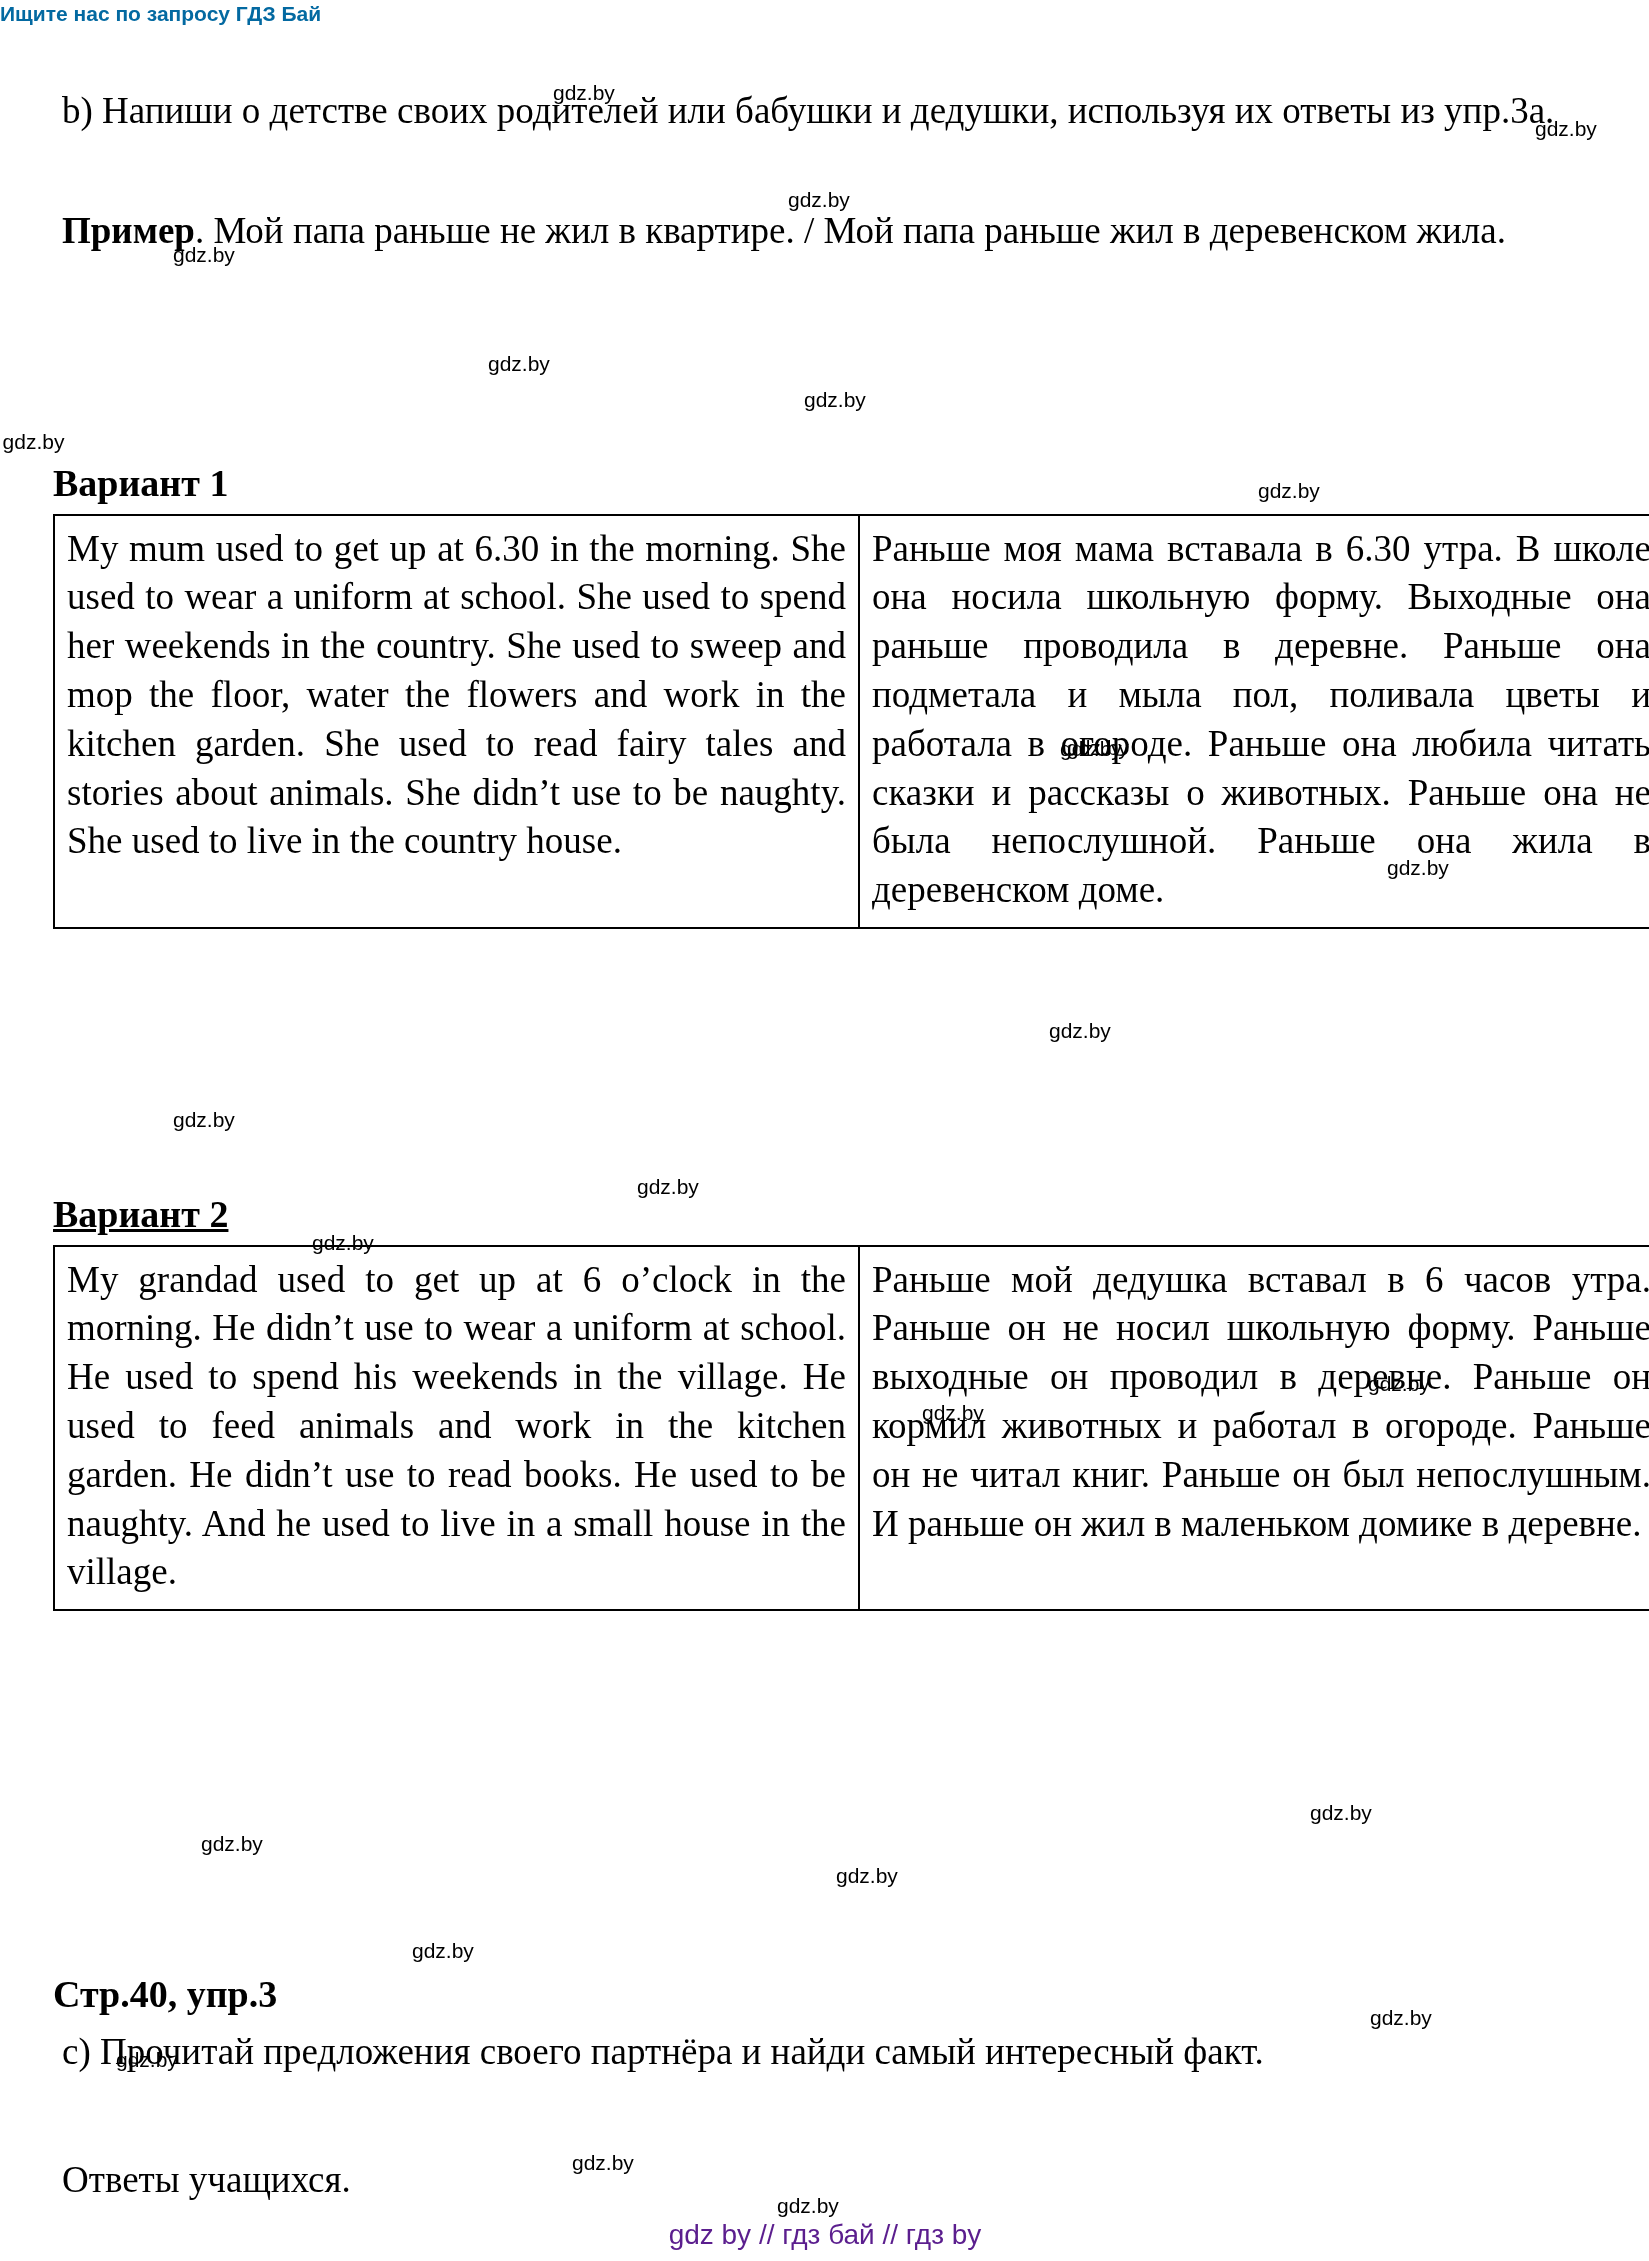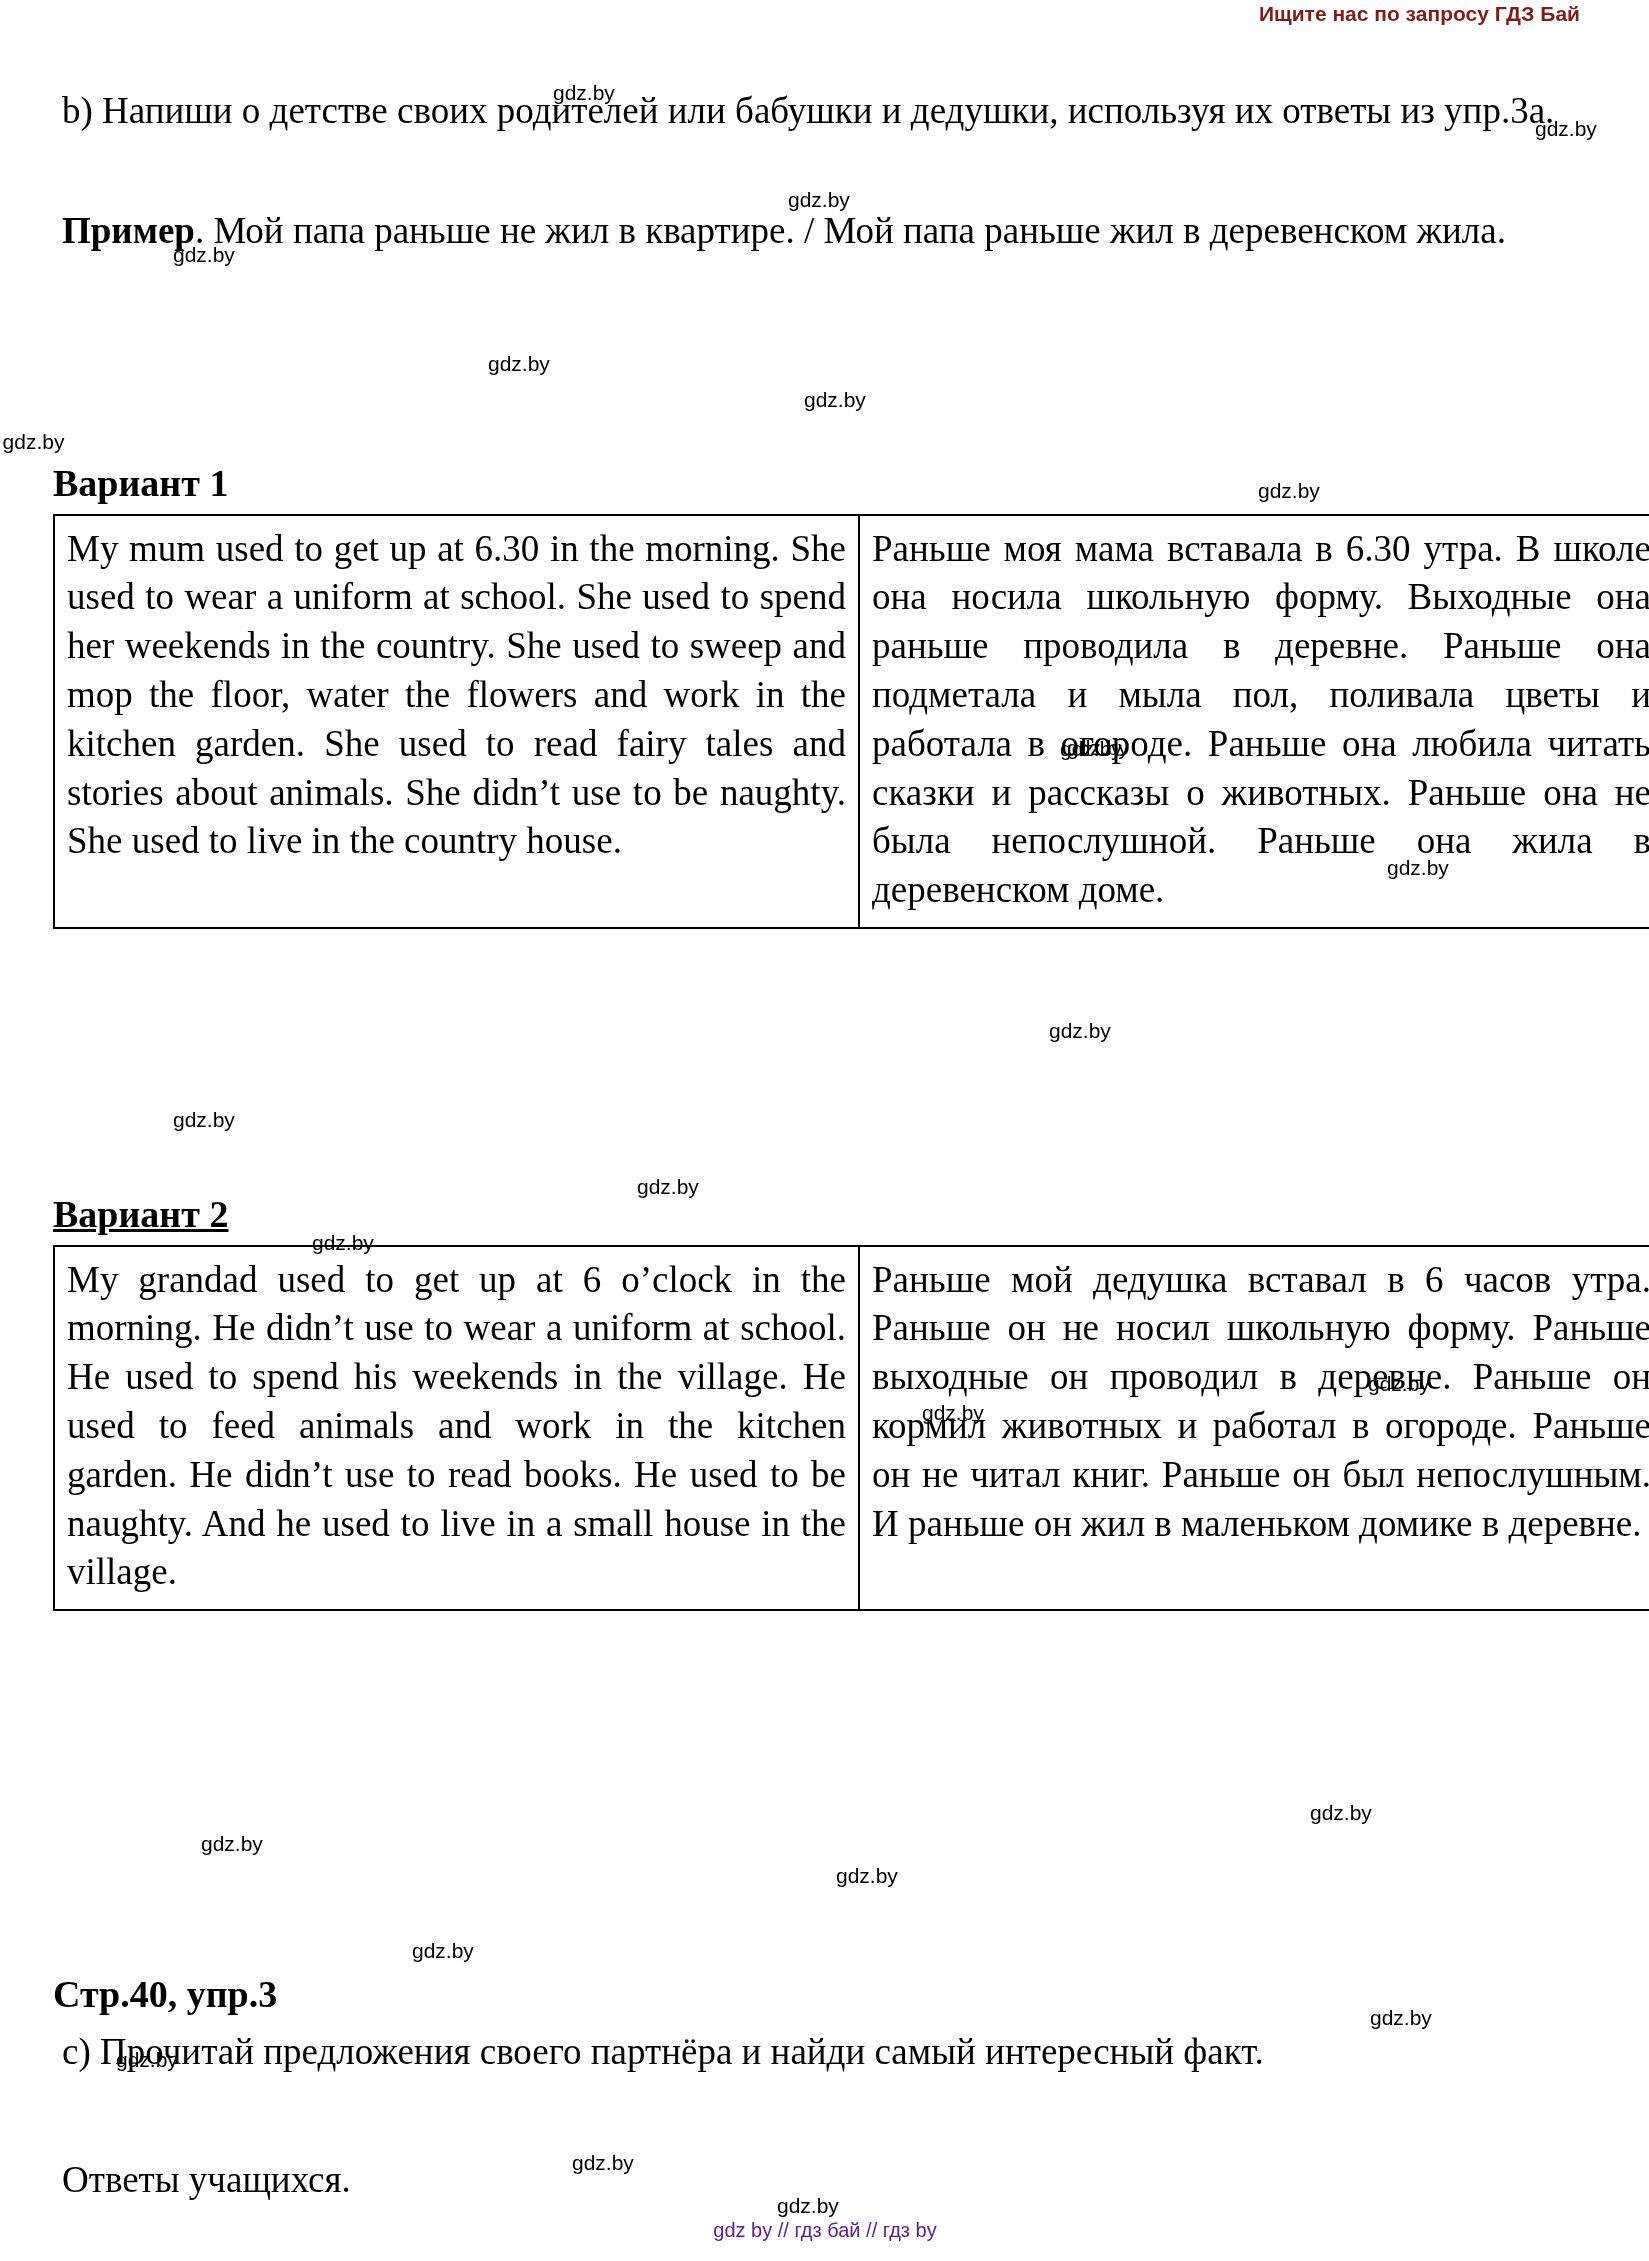--- a/index.html
+++ b/index.html
@@ -23,25 +23,25 @@
     box-sizing: border-box;
     padding: 0 53px;
   }
 
   
   .promo-bar {
     position: absolute;
     top: 1.7px;
     left: 0;
     width: 1580px;
-    text-align: right;
+    text-align: left;
     font-family: "Liberation Sans", "DejaVu Sans", sans-serif;
     font-size: 21px;
     font-weight: 700;
-    color: #7f1d1d;
+    color: #0369a1;
     letter-spacing: 0px;
   }
 
   
   .wm {
     position: absolute;
     font-family: "Liberation Sans", "DejaVu Sans", sans-serif;
     font-size: 19.6px;
     color: #000000;
     white-space: nowrap;
@@ -156,21 +156,21 @@
 
   <div class="blk" style="top: 2019px;">
     <p class="para last-line-left">c) Прочитай предложения своего партнёра и найди самый интересный факт.</p>
   </div>
 
   <div class="blk" style="top: 2147px;">
     <p class="para last-line-left">Ответы учащихся.</p>
   </div>
 
   <div style="position:absolute; left:0; top:2219px; width:1650px; text-align:center;
-              font-family:'Liberation Sans','DejaVu Sans',sans-serif; font-size:20px;
+              font-family:'Liberation Sans','DejaVu Sans',sans-serif; font-size:28px;
               color:#5b1e8e;">gdz by  //  гдз бай  //  гдз by</div>
 
   <div id="watermark-layer">
       <div class="wm" style="left: 553px; top: 81px; font-size: 21px;">gdz.by</div>
       <div class="wm" style="left: 1535px; top: 117px; font-size: 21px;">gdz.by</div>
       <div class="wm" style="left: 788px; top: 188px; font-size: 21px;">gdz.by</div>
       <div class="wm" style="left: 173px; top: 243px; font-size: 21px;">gdz.by</div>
       <div class="wm" style="left: 488px; top: 352px; font-size: 21px;">gdz.by</div>
       <div class="wm" style="left: 804px; top: 388px; font-size: 21px;">gdz.by</div>
       <div class="wm" style="left: 2.6px; top: 430px; font-size: 21px;">gdz.by</div>

